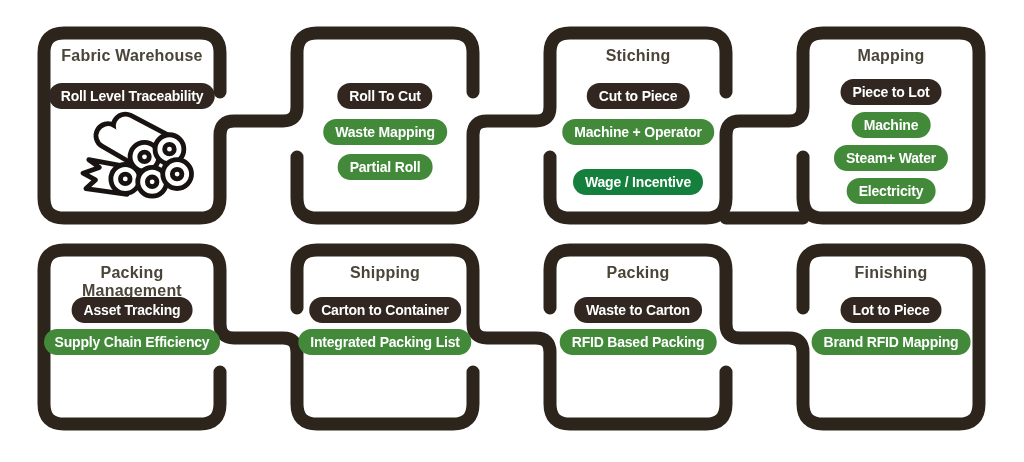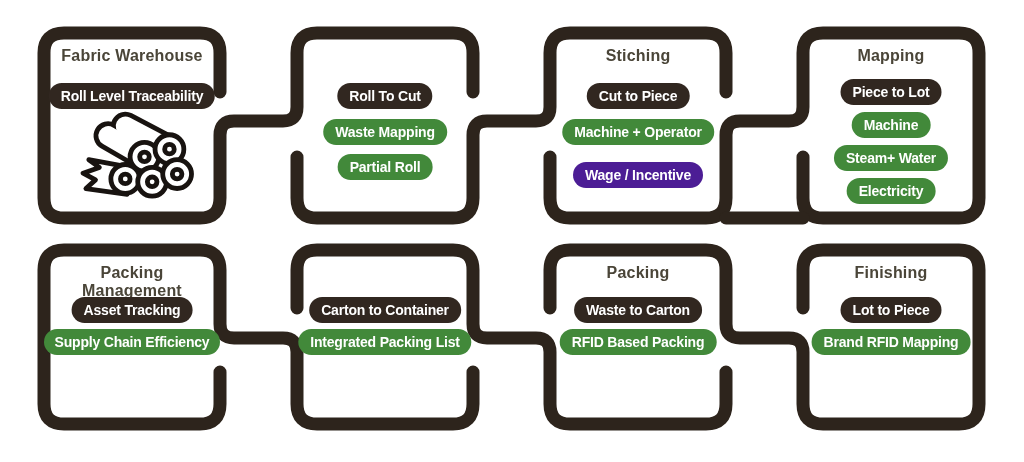--- a/index.html
+++ b/index.html
@@ -85,35 +85,36 @@
       </div>
       <div class="box-content" style="left: 303px; top: 33px; width: 164px; height: 185px;">
   <div class="pill dark" style="top: 50px; background: rgb(49, 39, 32);">Roll To Cut</div>
         <div class="pill green" style="top: 86px; background: rgb(66, 137, 58);">Waste Mapping</div>
         <div class="pill green" style="top: 121px; background: rgb(66, 137, 58);">Partial Roll</div>
       </div>
       <div class="box-content" style="left: 556px; top: 33px; width: 164px; height: 185px;">
     <div class="box-title" style="top: 14px; color: rgb(74, 69, 56);">Stiching</div>
   <div class="pill dark" style="top: 50px; background: rgb(49, 39, 32);">Cut to Piece</div>
         <div class="pill green" style="top: 86px; background: rgb(66, 137, 58);">Machine + Operator</div>
-        <div class="pill green" style="top: 129px; background: #4c1d95;">Wage / Incentive</div>
+        <div class="pill green" style="top: 136px; background: #15803d;">Wage / Incentive</div>
       </div>
       <div class="box-content" style="left: 809px; top: 33px; width: 164px; height: 185px;">
     <div class="box-title" style="top: 14px; color: rgb(74, 69, 56);">Mapping</div>
   <div class="pill dark" style="top: 46px; background: rgb(49, 39, 32);">Piece to Lot</div>
         <div class="pill green" style="top: 79px; background: rgb(66, 137, 58);">Machine</div>
         <div class="pill green" style="top: 112px; background: rgb(66, 137, 58);">Steam+ Water</div>
         <div class="pill green" style="top: 145px; background: rgb(66, 137, 58);">Electricity</div>
       </div>
       <div class="box-content" style="left: 50px; top: 250px; width: 164px; height: 185px;">
     <div class="box-title" style="top: 14px; color: rgb(74, 69, 56);">Packing Management</div>
   <div class="pill dark" style="top: 47px; background: rgb(49, 39, 32);">Asset Tracking</div>
         <div class="pill green" style="top: 79px; background: rgb(66, 137, 58);">Supply Chain Efficiency</div>
       </div>
       <div class="box-content" style="left: 303px; top: 250px; width: 164px; height: 185px;">
+    <div class="box-title" style="top: 14px; color: rgb(74, 69, 56);">Shipping</div>
   <div class="pill dark" style="top: 47px; background: rgb(49, 39, 32);">Carton to Container</div>
         <div class="pill green" style="top: 79px; background: rgb(66, 137, 58);">Integrated Packing List</div>
       </div>
       <div class="box-content" style="left: 556px; top: 250px; width: 164px; height: 185px;">
     <div class="box-title" style="top: 14px; color: rgb(74, 69, 56);">Packing</div>
   <div class="pill dark" style="top: 47px; background: rgb(49, 39, 32);">Waste to Carton</div>
         <div class="pill green" style="top: 79px; background: rgb(66, 137, 58);">RFID Based Packing</div>
       </div>
       <div class="box-content" style="left: 809px; top: 250px; width: 164px; height: 185px;">
     <div class="box-title" style="top: 14px; color: rgb(74, 69, 56);">Finishing</div>

